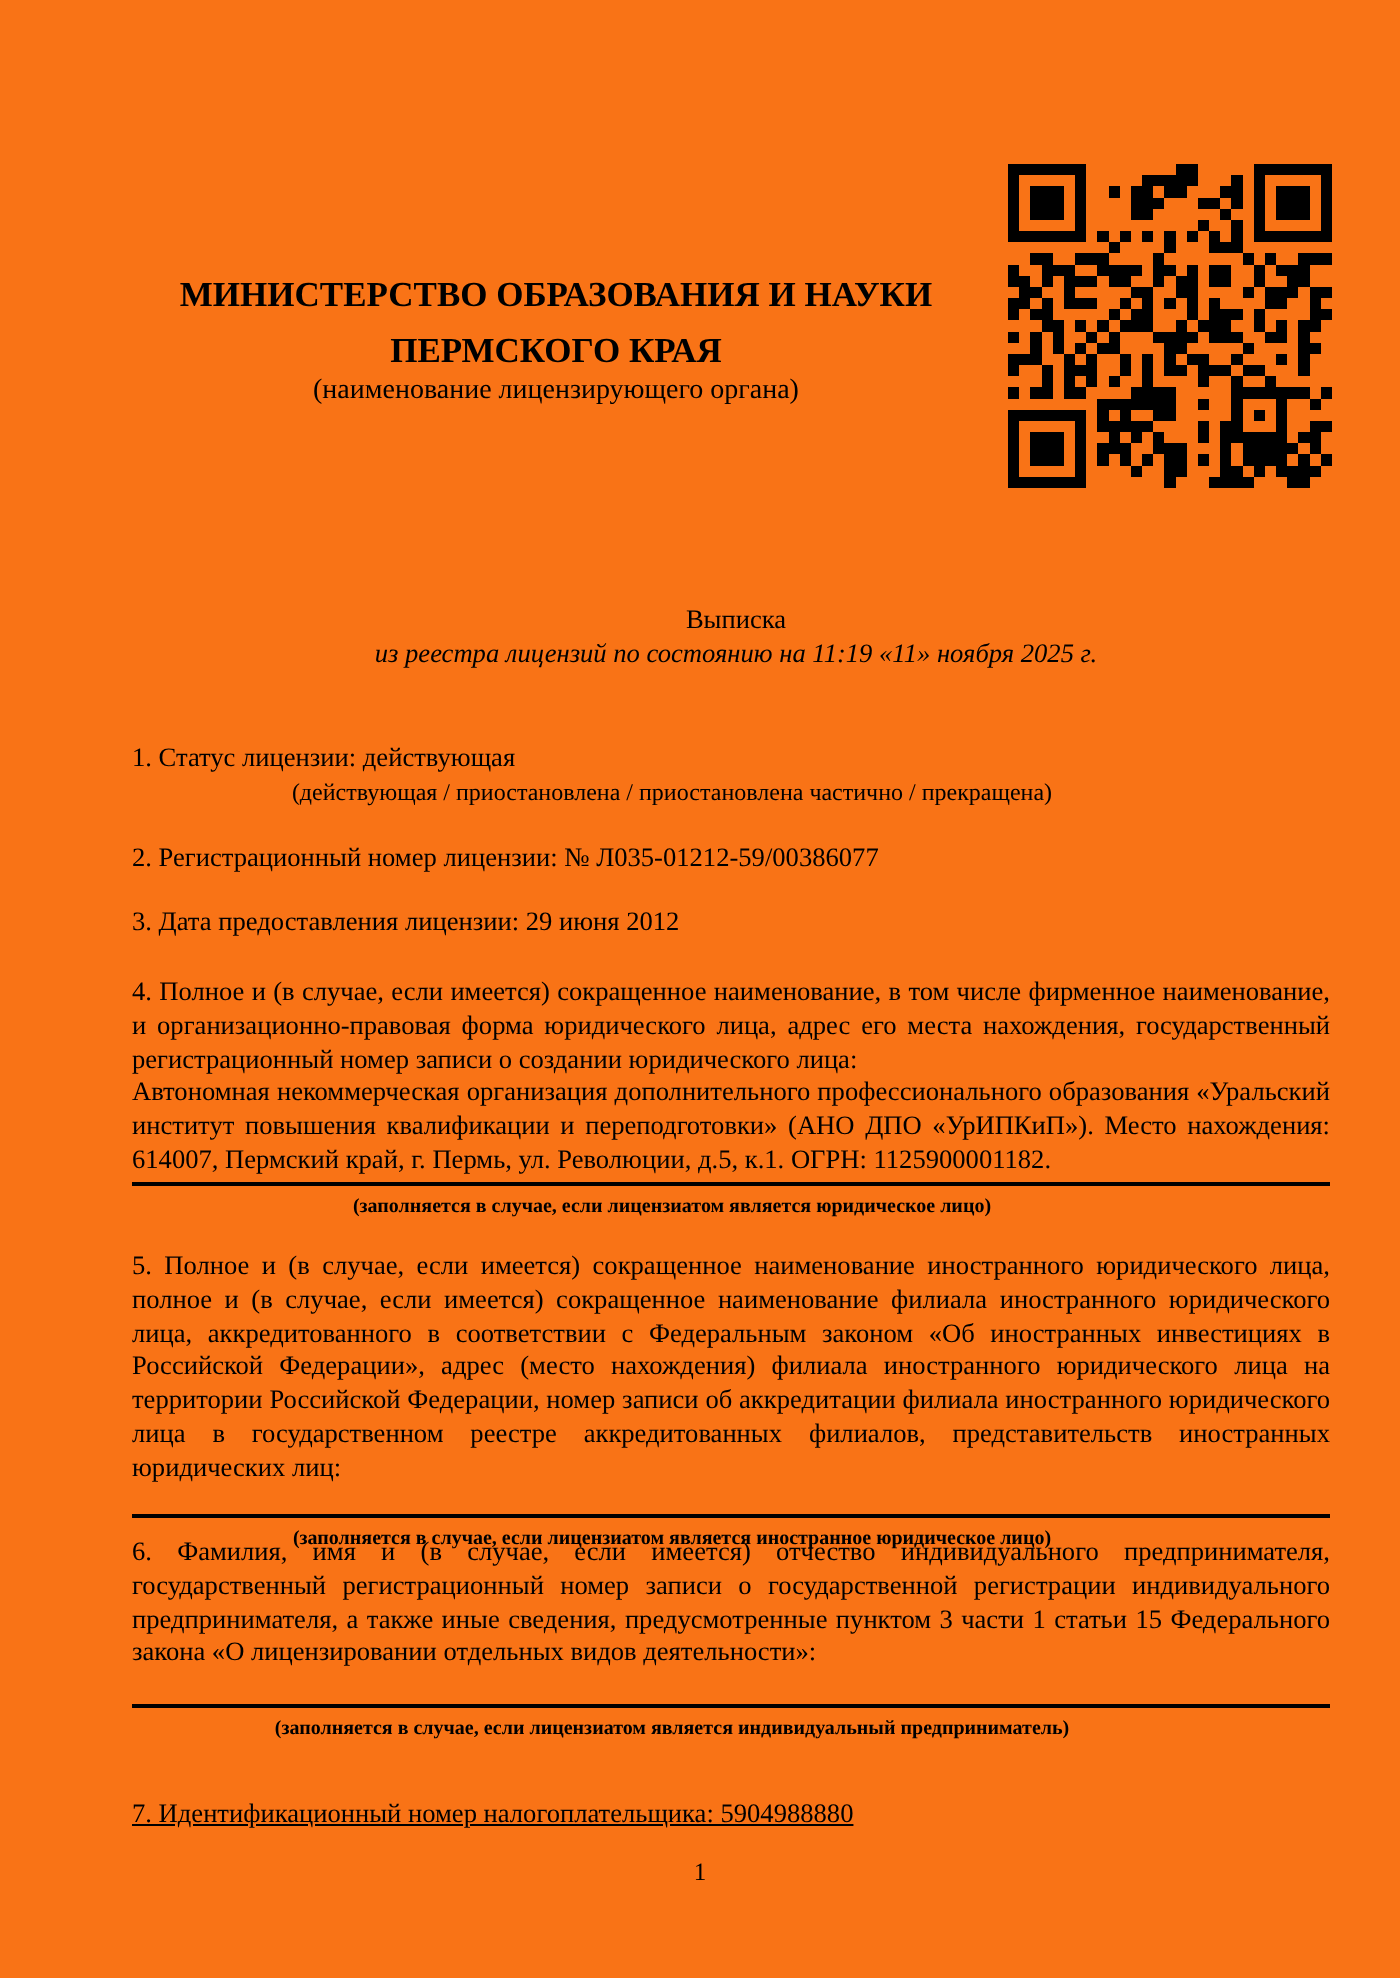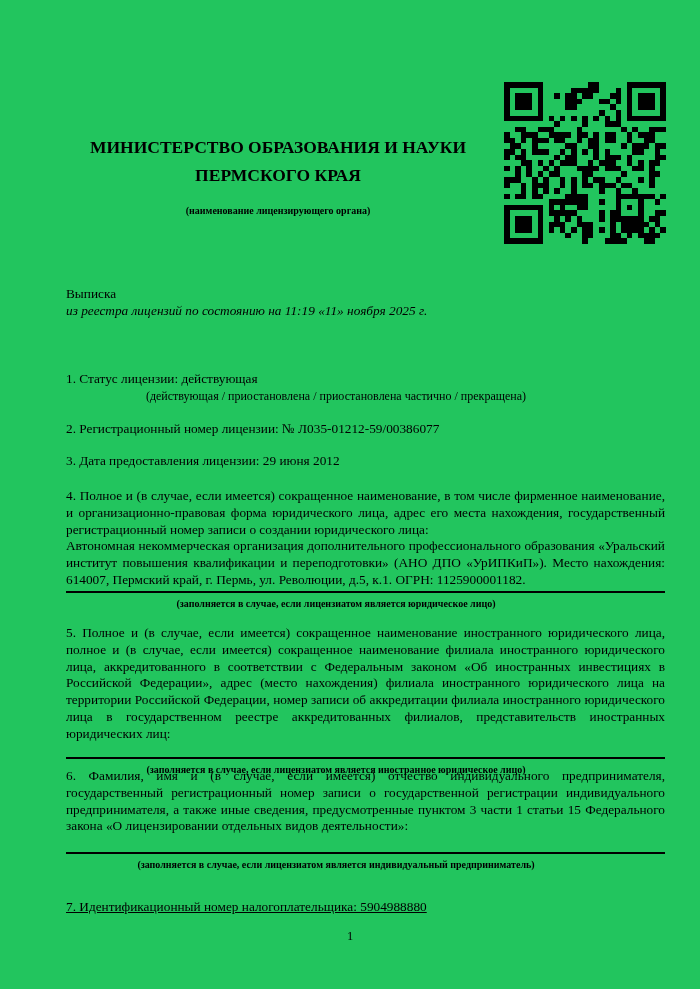--- a/index.html
+++ b/index.html
@@ -5,52 +5,51 @@
   html, body {
     margin: 0;
     padding: 0;
     background: #e8e8e8;
   }
   .page {
     position: relative;
     width: 700px;
     height: 989px;
     margin: 0 auto;
-    background: #22c55e;
+    background: #f97316;
     font-family: "Liberation Serif", "DejaVu Serif", serif;
     color: #000;
     overflow: hidden;
   }
   .abs { position: absolute; }
 
   
   .org-block {
     left: 66px; top: 133px; width: 424px;
     text-align: center;
   }
   .org-line {
     font-size: 17.5px;
     font-weight: bold;
     line-height: 28px;
     white-space: nowrap;
   }
   .org-caption {
-    font-size: 10px;
+    font-size: 14px;
     line-height: 13px;
-    margin-top: 15px;
-    font-weight: bold;
+    margin-top: 0;
   }
   .qr {
     left: 504px; top: 82px; width: 162px; height: 162px;
   }
 
   
   .doc-title {
-    left: 66px; top: 285px; width: 604px;
-    text-align: left;
+    left: 66px; top: 301px; width: 604px;
+    text-align: center;
     font-size: 13.3px;
     line-height: 17px;
   }
   .doc-title .nowrap { white-space: nowrap; font-style: italic; }
 
   
   .body-text {
     left: 66px; width: 599px;
     font-size: 13.3px;
     line-height: 16.8px;

